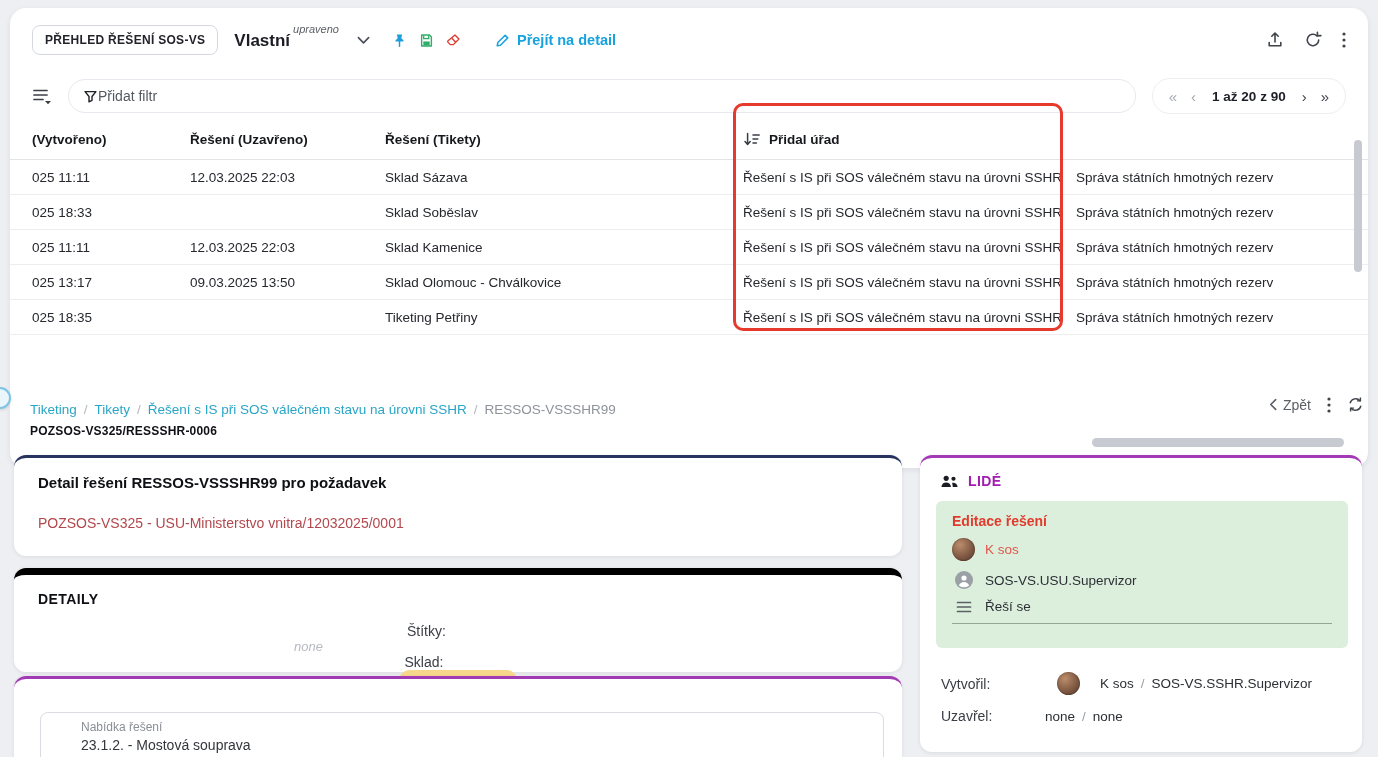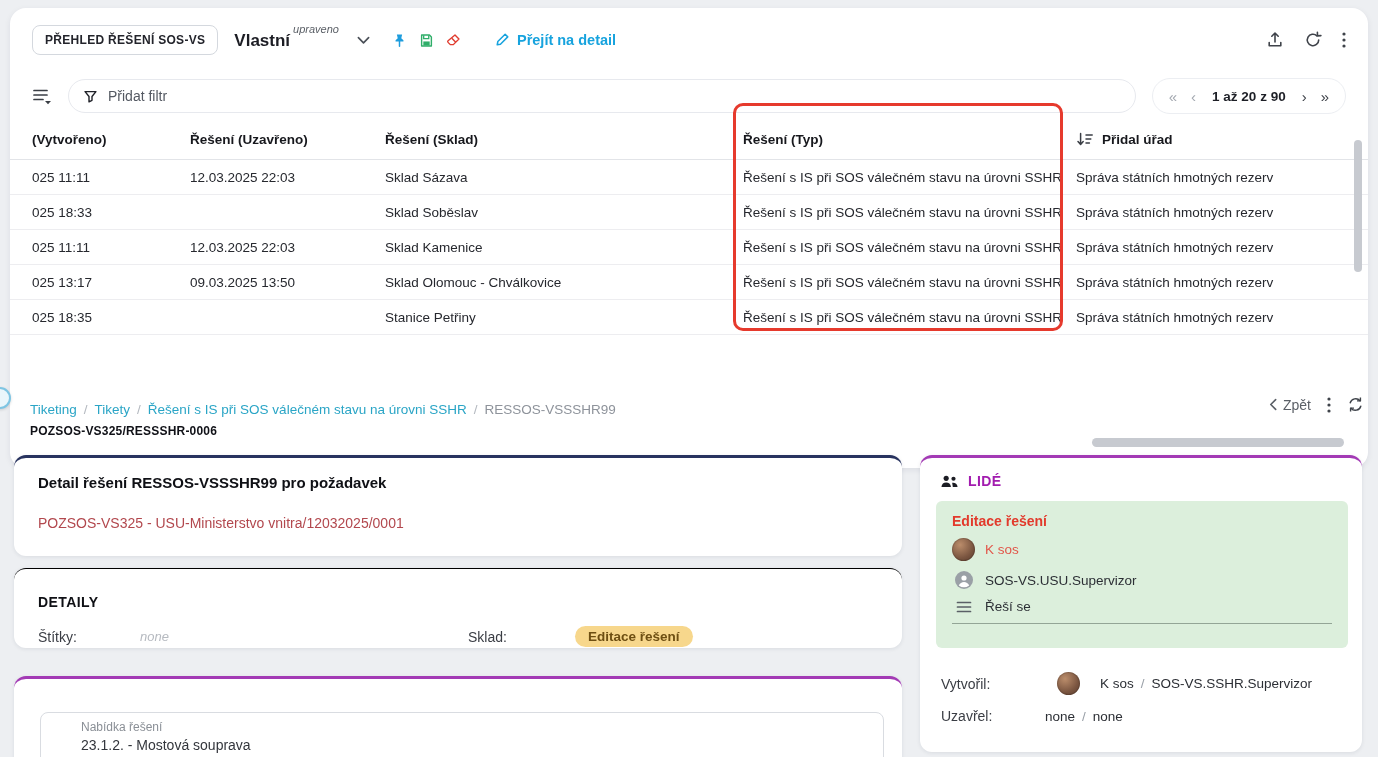--- a/index.html
+++ b/index.html
@@ -24,28 +24,28 @@
   .view-pill {
     border:1.5px solid #d4d8de; border-radius:8px; padding:7px 12px;
     font-size:12px; font-weight:700; letter-spacing:.3px; color:#23242b; white-space:nowrap; cursor:pointer;
   }
   .view-name { margin-left:16px; font-size:17px; font-weight:700; color:#1c1d24; cursor:pointer; white-space:nowrap; }
   .view-state { font-size:11px; font-style:italic; font-weight:400; color:#5a5f66; margin-left:3px; position:relative; top:-6px; }
   .chev-btn { margin-left:18px; color:#4a4f57; }
   .pin-btn { margin-left:22px; color:#1e9ddd; }
   .save-btn { margin-left:12px; color:#2fae69; }
   .erase-btn { margin-left:12px; color:#e03c2f; }
-  .detail-link { margin-left:34px; display:inline-flex; align-items:flex-start; gap:7px; color:#17a3de; font-weight:700; font-size:14.5px; white-space:nowrap; }
+  .detail-link { margin-left:34px; display:inline-flex; align-items:center; gap:7px; color:#17a3de; font-weight:700; font-size:14.5px; white-space:nowrap; }
   .top-right { margin-left:auto; display:flex; align-items:center; gap:20px; color:#3f434a; }
 
   .toolbar { position:absolute; left:22px; right:22px; top:70px; height:36px; display:flex; align-items:center; gap:16px; }
   .listcfg { color:#3a3e45; }
   .filter-field {
     flex:1; height:34px; border:1px solid #e7e9ee; border-radius:18px;
-    display:flex; align-items:center; padding:0 14px; gap:10px; cursor:text; background:#fff;
+    display:flex; align-items:center; padding:0 14px; cursor:text; background:#fff;
   }
   .filter-field .funnel { color:#1f2128; }
   .filter-ph { color:#545962; font-size:14px; }
   .pagination {
     height:36px; border:1px solid #eceef2; border-radius:18px; background:#fff;
     display:flex; align-items:center; padding:0 10px; gap:2px;
   }
   .pg { font-size:15px; color:#3f434a; padding:0 6px; }
   .pg.muted { color:#a3a8b0; }
   .pg-label { font-size:13.5px; font-weight:700; color:#1d1f26; padding:0 8px; white-space:nowrap; }
@@ -82,23 +82,23 @@
   .bc-current { color:#8e939b; }
   .bc-right { position:absolute; right:14px; top:396px; display:flex; align-items:center; gap:16px; color:#3f434a; }
   .back-btn { display:inline-flex; align-items:center; gap:6px; color:#5a5f66; font-size:14px; }
   .page-title { position:absolute; left:30px; top:424px; font-size:12px; font-weight:700; color:#101117; letter-spacing:.2px; }
 
   .card { position:absolute; background:#fff; border-radius:12px; box-shadow:0 1px 4px rgba(20,30,60,.09); }
   .card-summary { left:14px; top:455px; width:888px; height:101px; border-top:3px solid #28335f; padding:16px 24px; }
   .sum-title { font-size:15px; font-weight:700; color:#0f1015; }
   .sum-link { display:block; margin-top:24px; color:#b2484e; font-size:14px; }
 
-  .card-details { left:14px; top:568px; width:888px; height:80px; border-top:1px solid #000000; padding:25px 24px 0; }
+  .card-details { left:14px; top:568px; width:888px; height:104px; border-top:7px solid #000000; padding:16px 24px 0; }
   .sec-title { font-size:14px; font-weight:700; letter-spacing:.4px; color:#0f1015; }
-  .detail-row { margin-top:16px; display:flex; align-items:center; font-size:14px; }
+  .detail-row { margin-top:16px; display:flex; align-items:center; font-size:14px;flex-direction:column; }
   .lbl { color:#3a3d44; }
   .w-tags { width:102px; }
   .val-tags { width:328px; font-style:italic; color:#b6bac0; font-size:13px; }
   .w-state { width:107px; }
   .badge { background:#f7d78c; color:#6e4f12; font-size:13.5px; font-weight:700; padding:3px 13px; border-radius:12px; white-space:nowrap; }
 
   .card-offer { left:14px; top:676px; width:888px; height:130px; border-top:3px solid #a33ab5; }
   .field-box { margin:33px 0 0 26px; width:844px; height:72px; border:1px solid #d9dce1; border-radius:8px; padding:7px 0 0 40px; cursor:pointer; }
   .field-label { font-size:12px; color:#8a8f96; }
   .field-value { margin-top:3px; font-size:14px; color:#33363c; }
@@ -213,22 +213,21 @@
         <span class="pg-label">1 až 20 z 90</span>
         <button class="pg">›</button>
         <button class="pg">»</button>
       </div>
     </div>
 
     <div class="grid-table">
       <div class="g-head">
         <div class="g-cell">(Vytvořeno)</div>
         <div class="g-cell">Řešení (Uzavřeno)</div>
-        <div class="g-cell">Řešení (Sklad)</div>
-        <div class="g-cell">Řešení (Typ)</div>
+        <div class="g-cell">Řešení (Tikety)</div>
         <div class="g-cell col-office-head">
           <span class="icon sort-ic">
             <svg viewBox="0 0 18 15" width="18" height="15">
                 <path d="M4.6 1.6v10.6M2 9.6l2.6 2.8 2.6-2.8" fill="none" stroke="currentColor" stroke-width="1.5" stroke-linecap="round" stroke-linejoin="round"></path>
                 <path d="M10 3h6.2M10 7h4.8M10 11h3.4" stroke="currentColor" stroke-width="1.5" stroke-linecap="round"></path>
               </svg>
           </span>
           <span>Přidal úřad</span>
         </div>
       </div>
@@ -257,21 +256,21 @@
       <div class="g-row">
         <div class="g-cell">025 13:17</div>
         <div class="g-cell">09.03.2025 13:50</div>
         <div class="g-cell">Sklad Olomouc - Chválkovice</div>
         <div class="g-cell">Řešení s IS při SOS válečném stavu na úrovni SSHR</div>
         <div class="g-cell">Správa státních hmotných rezerv</div>
       </div>
       <div class="g-row">
         <div class="g-cell">025 18:35</div>
         <div class="g-cell"></div>
-        <div class="g-cell">Stanice Petřiny</div>
+        <div class="g-cell">Tiketing Petřiny</div>
         <div class="g-cell">Řešení s IS při SOS válečném stavu na úrovni SSHR</div>
         <div class="g-cell">Správa státních hmotných rezerv</div>
       </div>
     </div>
 
     <div class="highlight-box"></div>
     <div class="vscroll"></div>
     <div class="hscroll"></div>
     <div class="more">···</div>
   </section>

